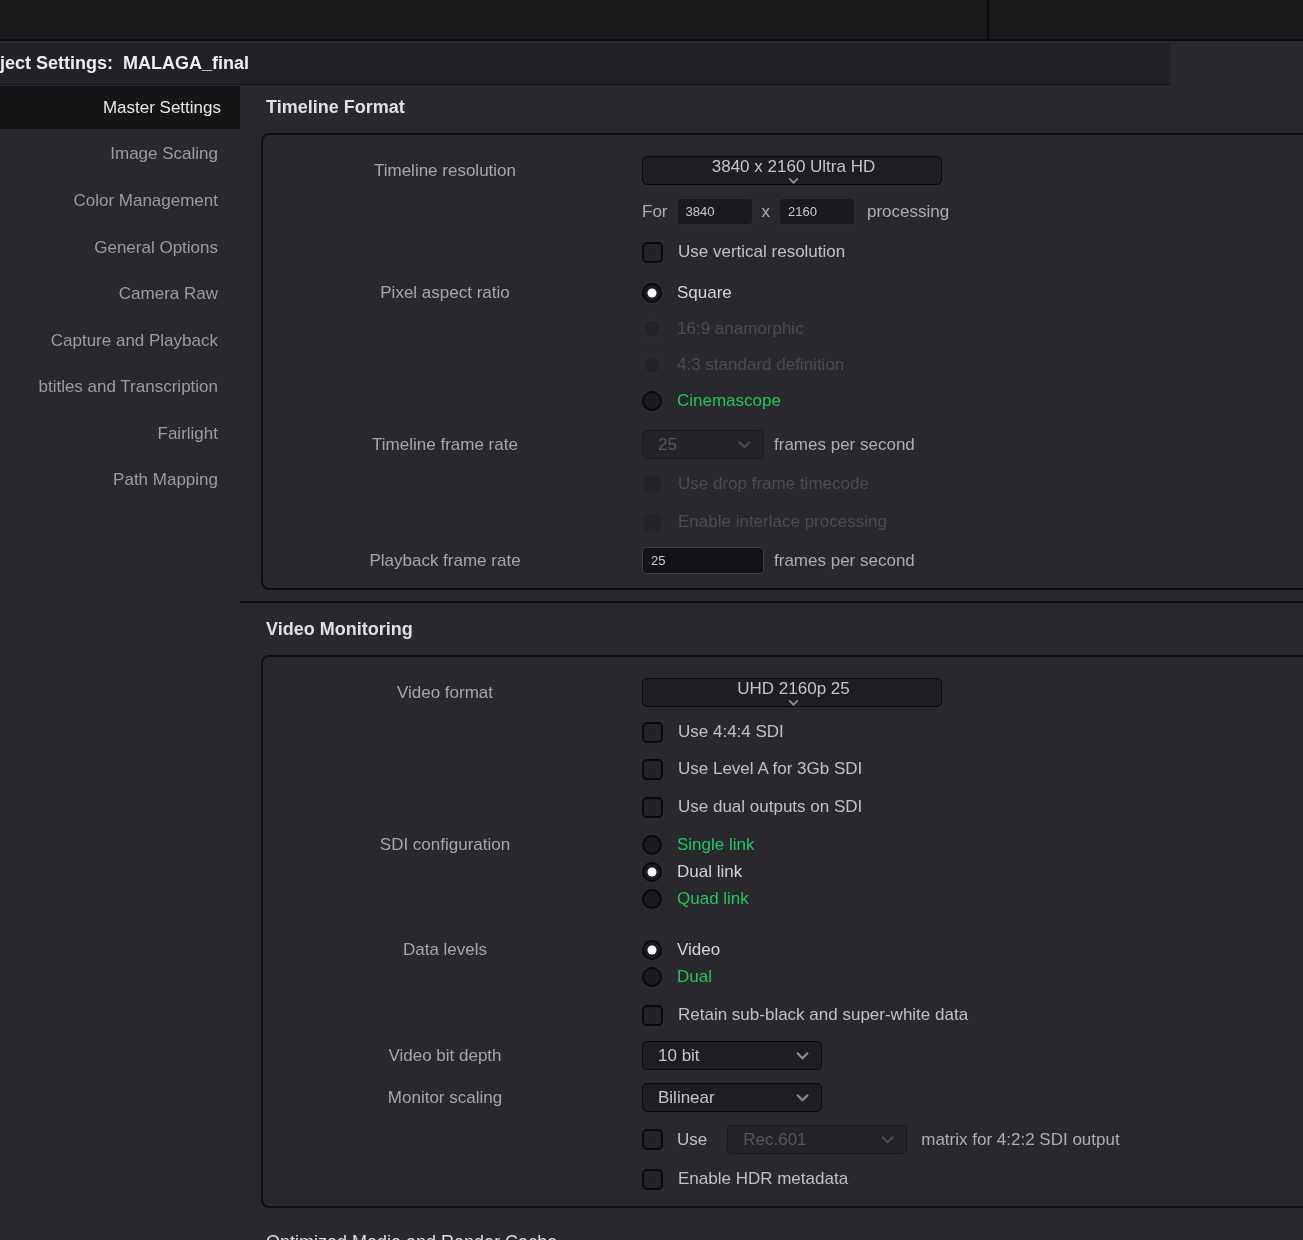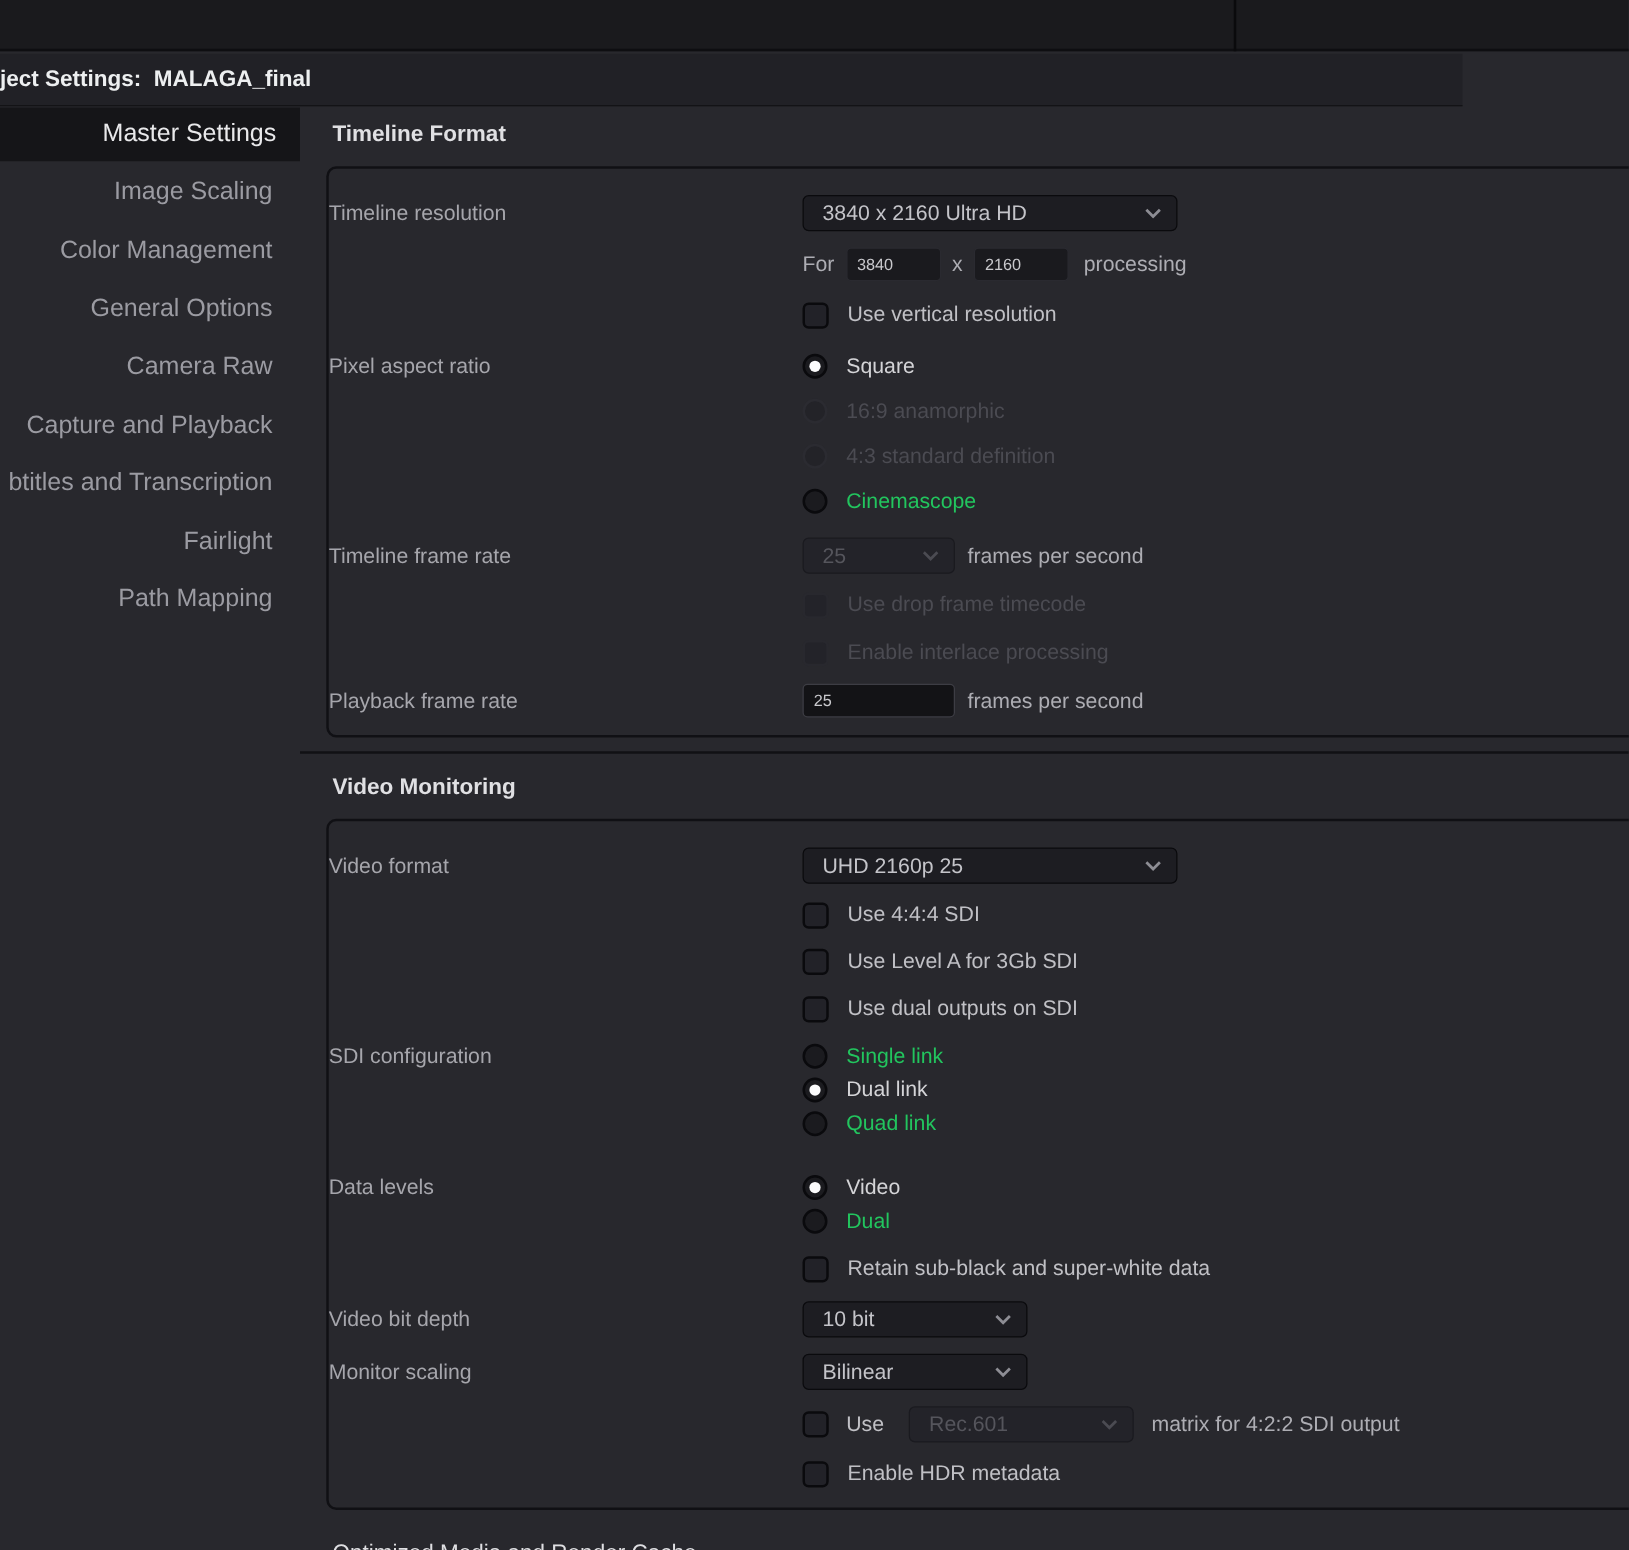--- a/index.html
+++ b/index.html
@@ -11,40 +11,40 @@
     font-size:17px;
   }
   
   .topbar { position:absolute; top:0; left:0; width:1303px; height:41px; background:#1a1a1d; border-bottom:2px solid #0e0e11; }
   .topbar-divider { position:absolute; left:987px; top:0; width:2px; height:41px; background:#0a0a0c; }
   
   .titlebar { position:absolute; top:43px; left:0; width:1170px; height:42px; background:#212126; border-bottom:1px solid #131316; }
   .title-text { position:absolute; left:0; top:0; height:41px; line-height:41px; font-size:18px; font-weight:bold; color:#edeff0; white-space:pre; }
   
   .side-item { position:absolute; left:0; width:237px; height:43px; line-height:43px; padding-right:19px;
-               text-align:right; direction:rtl; white-space:nowrap; font-size:20px; color:#9b9ba2; cursor:default; }
+               text-align:right; direction:rtl; white-space:nowrap; font-size:17px; color:#9b9ba2; cursor:default; }
   .side-item.selected { width:240px; background:#151518; color:#e9e9eb; }
   
   .section-title { position:absolute; left:266px; font-size:18px; color:#e0e0e3;text-align:center; }
   .section-rule { position:absolute; left:240px; right:0; height:2px; background:#111114; }
   
   .groupbox { position:absolute; left:261px; width:1060px; border:2px solid #101014; border-radius:8px; background:#28282d; }
   .row { position:absolute; left:0; right:0; display:flex; align-items:center; }
-  .lbl { flex:0 0 364px; text-align:left; color:#a6a6ac; }
+  .lbl { flex:0 0 364px; text-align:center; color:#a6a6ac; }
   .ctl { margin-left:15px; display:flex; align-items:center; gap:15px; }
   .ctl.tight { gap:9px; }
   .suffix { color:#adadb3; }
   
   .dd { height:29px; background:#1d1d22; border:1px solid #0a0a0d; border-radius:5px;
         display:flex; align-items:center; justify-content:space-between;
         color:#c4c4c9; padding:0 12px 0 15px; cursor:pointer; }
   .dd .chev path { stroke:#8d8d94; }
   .dd.disabled { background:#232329; border-color:#1a1a1f; color:#55555c; cursor:default; }
   .dd.disabled .chev path { stroke:#4b4b52; }
-  .w300 { width:300px; } .w180 { width:180px; } .w122 { width:122px; }
+  .w300 { width:300px;flex-direction:column; } .w180 { width:180px; } .w122 { width:122px; }
   
   .tin { height:27px; background:#131316; border:1px solid #3d3d44; border-radius:4px;
          color:#c9c9cd; font-size:13px; font-family:Liberation Sans, sans-serif; padding:0 8px; outline:none; }
   .tin.dim { border-color:#2a2a30; background:#1a1a1e; }
   .w76 { width:76px; } 
   
   .cb { width:21px; height:21px; flex:0 0 21px; background:#222228; border:2px solid #0a0a0d; border-radius:5px; cursor:pointer; }
   .cb.disabled { background:#232329; border-color:#28282e; cursor:default; }
   .cb-label { color:#c0c0c5; }
   .cb-label.disabled { color:#4b4b52; }

